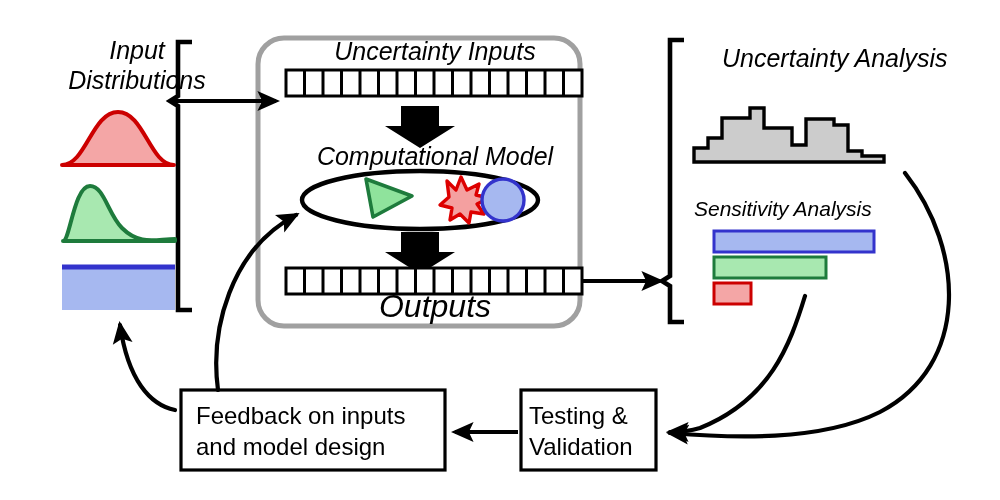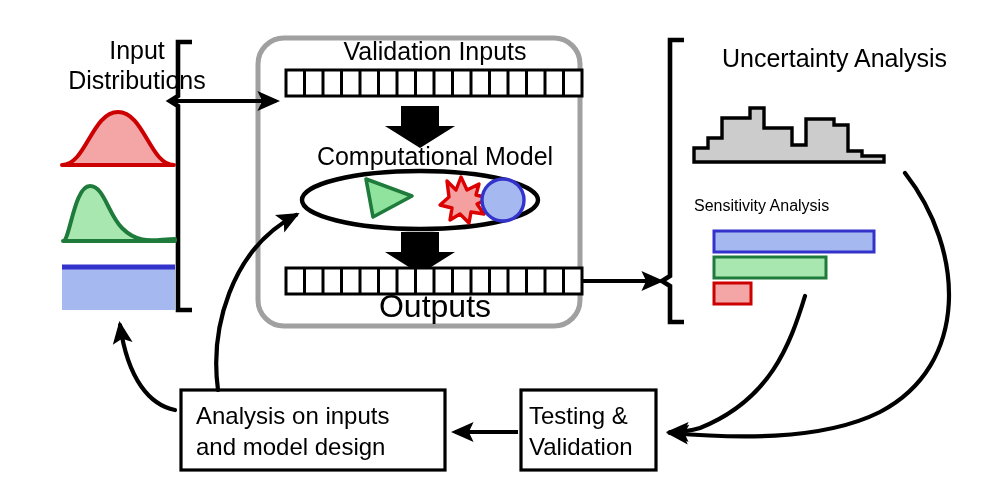--- a/index.html
+++ b/index.html
@@ -24,20 +24,21 @@
     width: 1000px;
     height: 500px;
   }
   .lbl {
     position: absolute;
     color: #000000;
     font-family: "Liberation Sans", sans-serif;
     line-height: 1.18;
     white-space: pre;
     text-align: center;
+    font-style: italic;
   }
   .lbl-left-title {
     font-size: 25px;
     left: 62px;
     top: 36px;
     width: 150px;
   }
   .lbl-rand {
     font-size: 25px;
     left: 290px;
@@ -58,21 +59,21 @@
   }
   .lbl-ua {
     font-size: 25px;
     left: 686px;
     top: 44px;
     width: 300px;
     text-align: left;
     margin-left: 36px;
   }
   .lbl-sa {
-    font-size: 16px;
+    font-size: 21px;
     left: 694px;
     top: 197px;
     width: 300px;
     text-align: left;
   }
   .boxtext {
     position: absolute;
     color: #000000;
     font-size: 24px;
     line-height: 1.3;
@@ -208,29 +209,29 @@
     <path d="M 905 173 C 965 250 970 365 880 412 C 820 442 730 438 670 433" fill="none" stroke="#000000" stroke-width="4.2" stroke-linecap="round" marker-end="url(#arrowBlack)"></path>
 
     <path d="M 175 410 C 150 405 128 380 120 325" fill="none" stroke="#000000" stroke-width="4.2" stroke-linecap="round" marker-end="url(#arrowBlack)"></path>
 
     <path d="M 218 390 C 210 330 230 250 296 215" fill="none" stroke="#000000" stroke-width="4.2" stroke-linecap="round" marker-end="url(#arrowBlack)"></path>
   </svg>
 
   <div class="lbl lbl-left-title">Input
 Distributions</div>
 
-  <div class="lbl lbl-rand">Validation Inputs</div>
+  <div class="lbl lbl-rand">Uncertainty Inputs</div>
 
   <div class="lbl lbl-model">Computational Model</div>
 
   <div class="lbl lbl-outputs">Outputs</div>
 
   <div class="lbl lbl-ua">Uncertainty Analysis</div>
 
   <div class="lbl lbl-sa">Sensitivity Analysis</div>
 
-  <div class="boxtext boxtext-feedback">Analysis on inputs
+  <div class="boxtext boxtext-feedback">Feedback on inputs
 and model design</div>
 
   <div class="boxtext boxtext-testing">Testing &amp;
 Validation</div>
 
 </div>
 
 </body></html>

